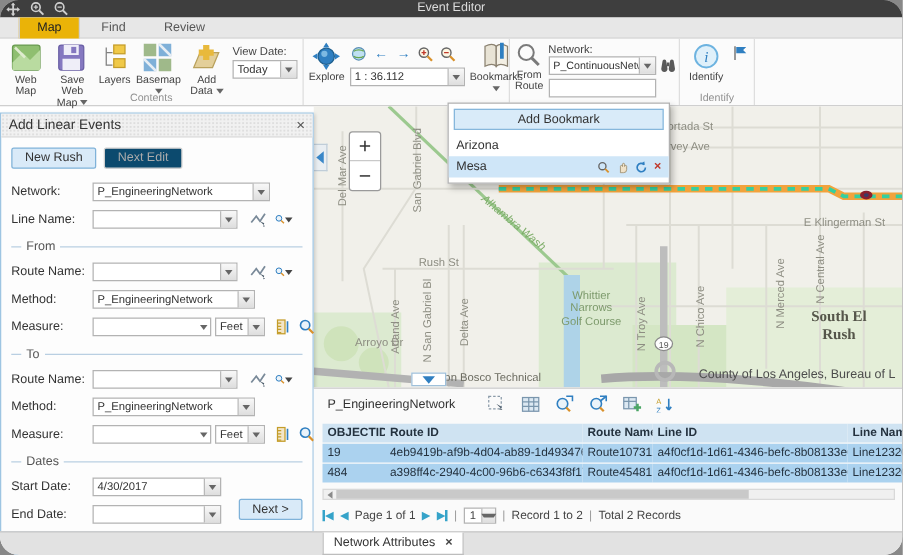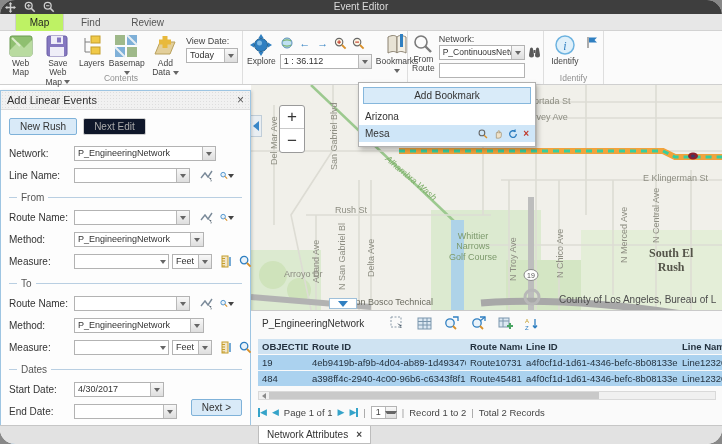--- a/index.html
+++ b/index.html
@@ -9,21 +9,21 @@
     font-family:"Liberation Sans", sans-serif; background:#fff; font-size:10px; color:#333;border-radius:15px;
   }
   
   .titlebar { position:absolute; left:0; top:0; width:722px; height:14px; background:#3e3e3e; }
   .titlebar .tb-icons { position:absolute; left:4px; top:1px; display:flex; gap:6px; }
   .tb-ic { width:13px; height:12px; display:flex; align-items:center; justify-content:center; }
   .titlebar .tb-title { position:absolute; left:0; right:0; top:1px; text-align:center; color:#dcdcdc; font-size:10px; }
   
   .tabstrip { position:absolute; left:0; top:14px; width:722px; height:17px; background:#e7e7e7; border-bottom:1px solid #d2d2d2; }
   .tab { display:inline-block; height:17px; line-height:17px; padding:0 14px; font-size:10px; color:#555; cursor:default; }
-  .tab.active { background:#bef264; color:#222; border-left:1px solid #cfcfcf; border-right:1px solid #cfcfcf; }
+  .tab.active { background:#eab308; color:#222; border-left:1px solid #cfcfcf; border-right:1px solid #cfcfcf; }
   
   .ribbon { position:absolute; left:0; top:31px; width:722px; height:54px; background:#fbfbfb; border-bottom:1px solid #cfcfcf; display:flex; }
   .rgroup { position:relative; height:100%; border-right:1px solid #dedede; padding:2px 4px 12px 4px; display:flex; align-items:flex-start; gap:4px; }
   .rgroup .glabel { position:absolute; left:0; right:0; bottom:0; height:11px; text-align:center; font-size:8.5px; color:#909090; }
   .rbtn { width:38px; text-align:center; font-size:8.5px; color:#444; line-height:1.1; padding-top:1px; cursor:default; }
   .rbtn .big { width:26px; height:24px; margin:0 auto 1px auto; position:relative; }
   .caret { display:inline-block; width:0; height:0; border-left:3px solid transparent; border-right:3px solid transparent; border-top:4px solid #666; vertical-align:middle; }
   .mini-field { font-size:9px; color:#444; }
   .combo { display:flex; align-items:stretch; background:#fff; border:1px solid #b3b3b3; height:15px; }
   .combo .cval { flex:1; padding:1px 3px; font-size:9px; white-space:nowrap; overflow:hidden; }
@@ -32,21 +32,21 @@
   
   .icon16 { width:16px; height:16px; display:inline-flex; align-items:center; justify-content:center; }
   .icon13 { width:14px; height:14px; display:inline-flex; align-items:center; justify-content:center; }
   
   .panel { position:absolute; left:0; top:90px; width:251px; height:336px; background:#fdfdfd; border:1px solid #9ec5e2; box-shadow:1px 1px 3px rgba(0,0,0,.18); }
   .panel-h { height:19px; background:#f1f1f1; background-image:radial-gradient(#dedede 0.8px, transparent 0.8px); background-size:3px 3px; border-bottom:1px solid #dcdcdc; display:flex; align-items:center; padding:0 6px; }
   .panel-h .ptitle { flex:1; font-size:11px; color:#333; }
   .panel-h .pclose { font-size:12px; color:#555; cursor:default; }
   .panel-body { padding:6px 8px 0 8px; position:relative; height:314px; }
   .pbtn { display:inline-block; height:17px; line-height:15px; padding:0 10px; font-size:10px; border:1px solid #7fb2d9; background:#d9eaf8; color:#333; border-radius:2px; }
-  .pbtn.disabled { border-color:#cfcfcf; background:#0f172a; color:#ababab; }
+  .pbtn.disabled { border-color:#cfcfcf; background:#0c4a6e; color:#ababab; }
   .frow { display:flex; align-items:center; margin-top:7px; gap:3px; }
   .frow .flabel { width:62px; font-size:10px; color:#333; flex:none; }
   .frow .combo { flex:none; }
   .sect { display:flex; align-items:center; margin-top:9px; color:#555; font-size:10px; gap:4px; }
   .sect::before { content:""; width:8px; border-top:1px solid #b9cfe2; }
   .sect::after { content:""; flex:1; border-top:1px solid #b9cfe2; }
   .chkrow { display:flex; align-items:center; gap:6px; margin-top:5px; }
   .chk { width:11px; height:11px; border:1px solid #7fb2d9; background:#fff; flex:none; }
   .nextbtn { position:absolute; right:8px; bottom:8px; }
   
@@ -592,21 +592,21 @@
           <svg width="13" height="13" viewBox="0 0 14 14">
               <circle cx="5.5" cy="5.5" r="4" fill="#eaf3fa" stroke="#2f7fc1" stroke-width="1.4"></circle>
               <line x1="8.6" y1="8.6" x2="12.5" y2="12.5" stroke="#d9912b" stroke-width="2"></line>
             </svg>
         </span>
       </div>
 
       <div class="sect">Dates</div>
       <div class="frow">
         <span class="flabel">Start Date:</span>
-        <div class="combo" style="width:90px">
+        <div class="combo" style="width:103px">
           <span class="cval">4/30/2017</span>
           <span class="cbtn">
               <span class="caret"></span>
             </span>
         </div>
       </div>
       <div class="frow">
         <span class="flabel">End Date:</span>
         <div class="combo" style="width:103px">
           <span class="cval"></span>

